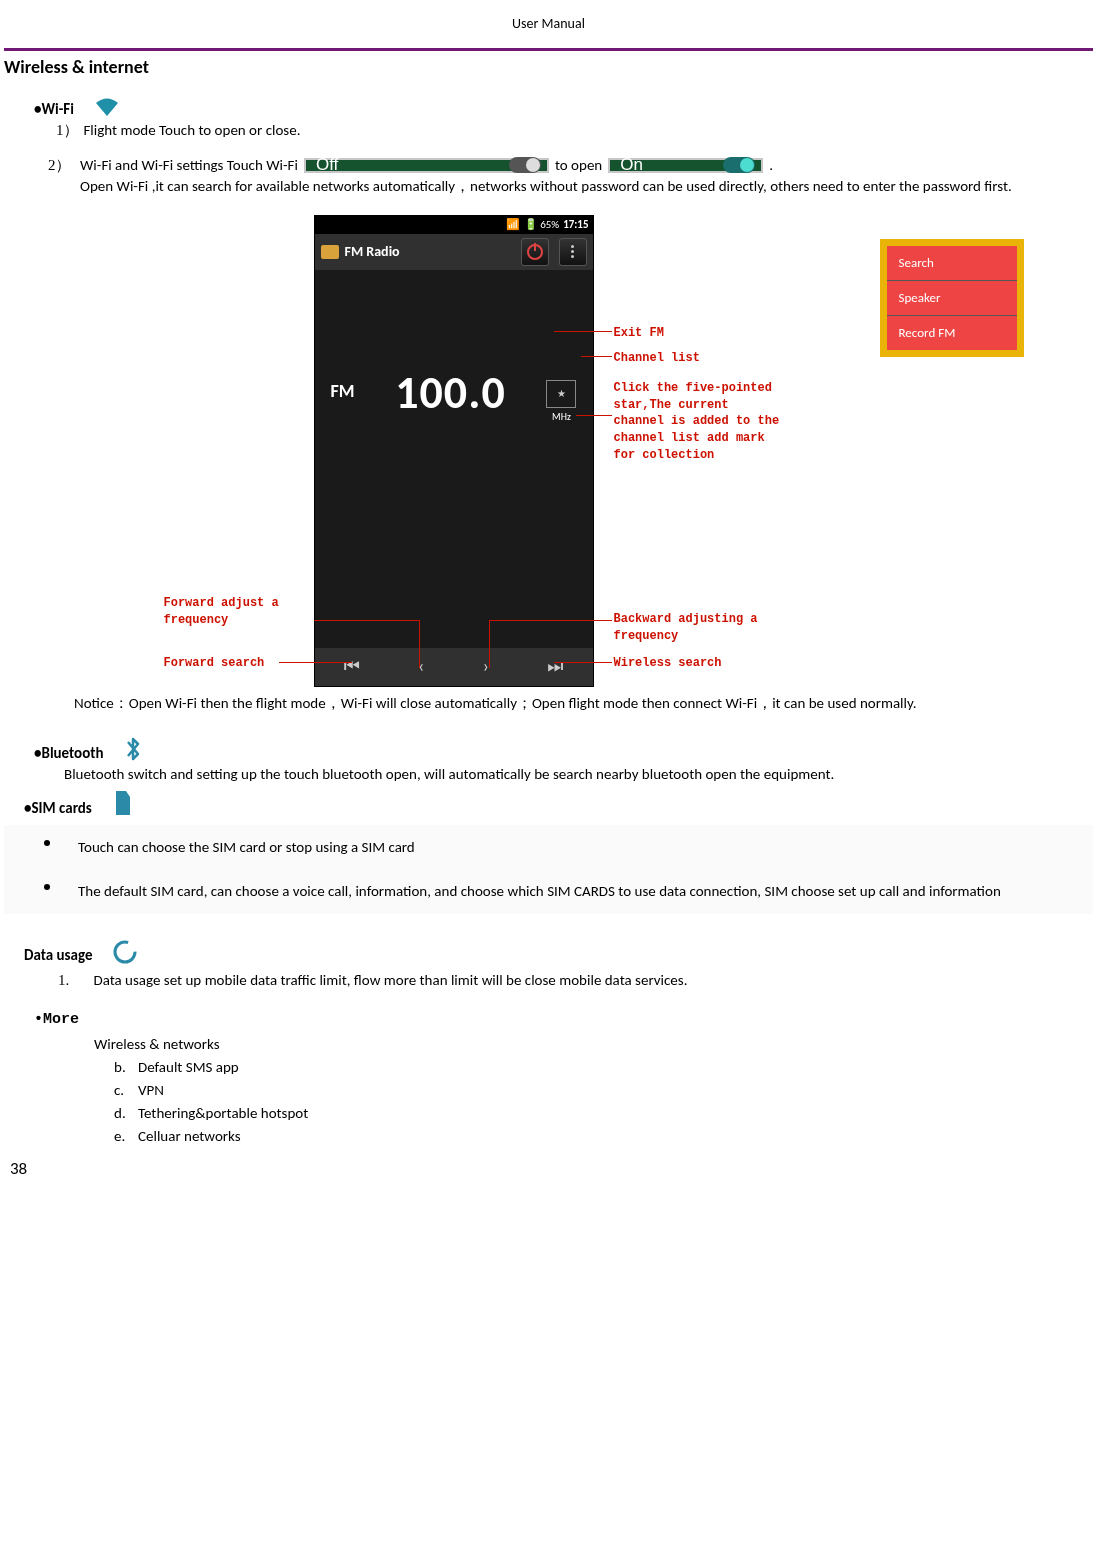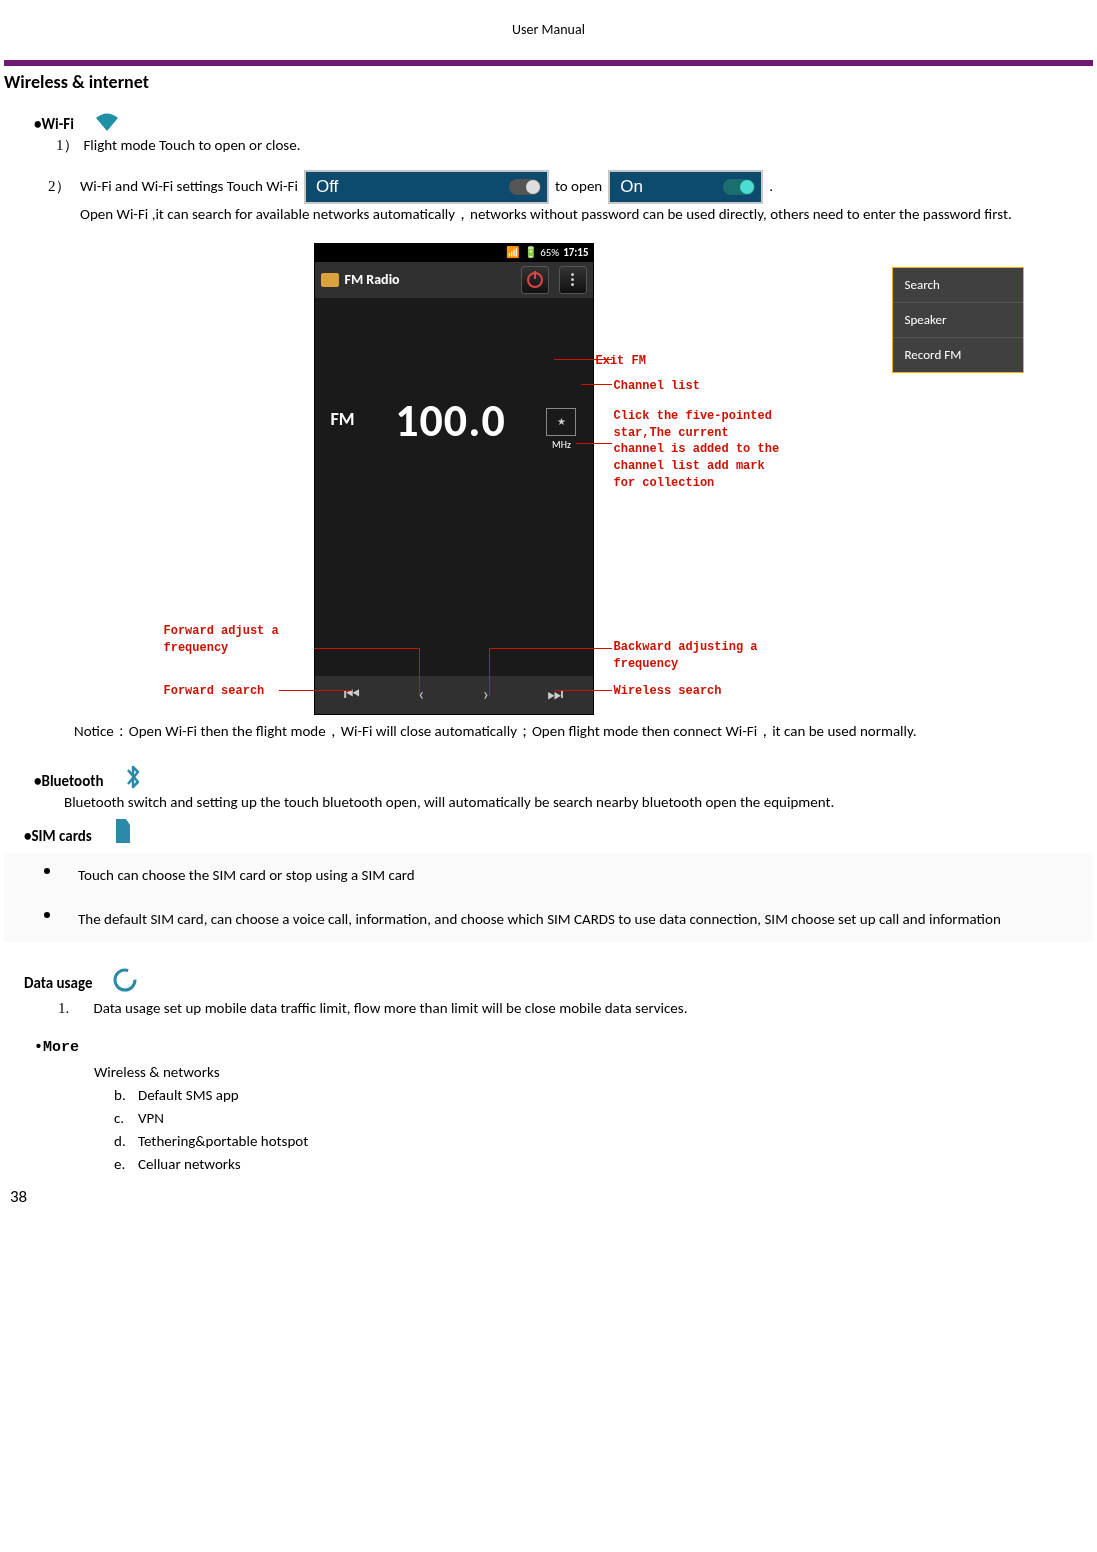--- a/index.html
+++ b/index.html
@@ -7,22 +7,22 @@
     font-size: 15px;
     margin: 0;
     padding: 0;
     width: 1097px;
     color: #000;
     line-height: 1.4;
   }
   .header {
     text-align: center;
     font-size: 14px;
-    padding: 20px 0;
-    border-bottom: 6px solid #701a75;
+    padding: 14px 0;
+    border-bottom: 3px solid #701a75;
     margin: 0 4px;
   }
   .content {
     padding: 4px 4px 0 4px;
   }
   .h-title {
     font-size: 18px;
     font-weight: bold;
   }
   .bullet-heading {
@@ -56,24 +56,24 @@
     display:flex;
     flex-wrap: wrap;
     align-items: center;
     gap: 6px;
   }
   .line2 .num-marker { width:26px; }
   .toggle-off, .toggle-on {
     display: inline-flex;
     align-items: center;
     justify-content: space-between;
-    background: #0c4a6e;
+    background: #14532d;
     color:#fff;
     border:2px solid #c7c7c7;
-    height: 34px;
+    height: 15px;
     padding: 0 6px 0 10px;
     font-family: sans-serif;
     font-size: 17px;
     box-sizing: border-box;
   }
   .toggle-off { width:245px; }
   .toggle-on { width:155px; }
   .sw {
     display:inline-flex; align-items:center;
     width:32px; height:16px;
@@ -140,21 +140,21 @@
   .freq-row .star-col { display:flex; flex-direction:column; align-items:center; font-size:10px; gap:2px;}
   .star-box { width:28px; height:26px; border:1px solid #888; display:flex; align-items:center; justify-content:center;}
   .bottom-controls {
     position:absolute; bottom:0; left:0; right:0;
     height:38px; background:#303030;
     display:flex; justify-content:space-around; align-items:center;
   }
   .ctrl { color:#ccc; font-size:18px; }
   .menu-popup {
     position:absolute; top:24px; right:-110px;
-    background:#404040; border:1px solid #eab308;
+    background:#ef4444; border:7px solid #eab308;
     width:130px;
   }
   .menu-popup div {
     color:#fff; font-size:13px; padding:8px 12px; border-bottom:1px solid #555;
   }
   .menu-popup div:last-child { border-bottom:none; }
   .callout {
     position:absolute;
     font-family: "Courier New", monospace;
     font-weight:bold;
@@ -278,21 +278,21 @@
           <span class="ctrl">⏭</span>
         </div>
       </div>
 
       <div class="menu-popup">
         <div>Search</div>
         <div>Speaker</div>
         <div>Record FM</div>
       </div>
 
-      <div class="callout red" style="top:110px; left:412px;">Exit FM</div>
+      <div class="callout red" style="top:110px; left:430px;">Exit FM</div>
       <div class="ln" style="top:116px; left:370px; width:58px;"></div>
 
       <div class="callout red" style="top:135px; left:430px;">Channel list</div>
       <div class="ln" style="top:141px; left:397px; width:31px;"></div>
 
       <div class="callout red" style="top:165px; left:430px; white-space:normal; width:170px;">Click the five-pointed star,The current channel is added to the channel list add mark for collection</div>
       <div class="ln" style="top:200px; left:392px; width:36px;"></div>
 
       <div class="callout red" style="top:380px; left:-20px; white-space:normal; width:150px;">Forward adjust a frequency</div>
       <div class="ln" style="top:405px; left:130px; width:105px;"></div>

